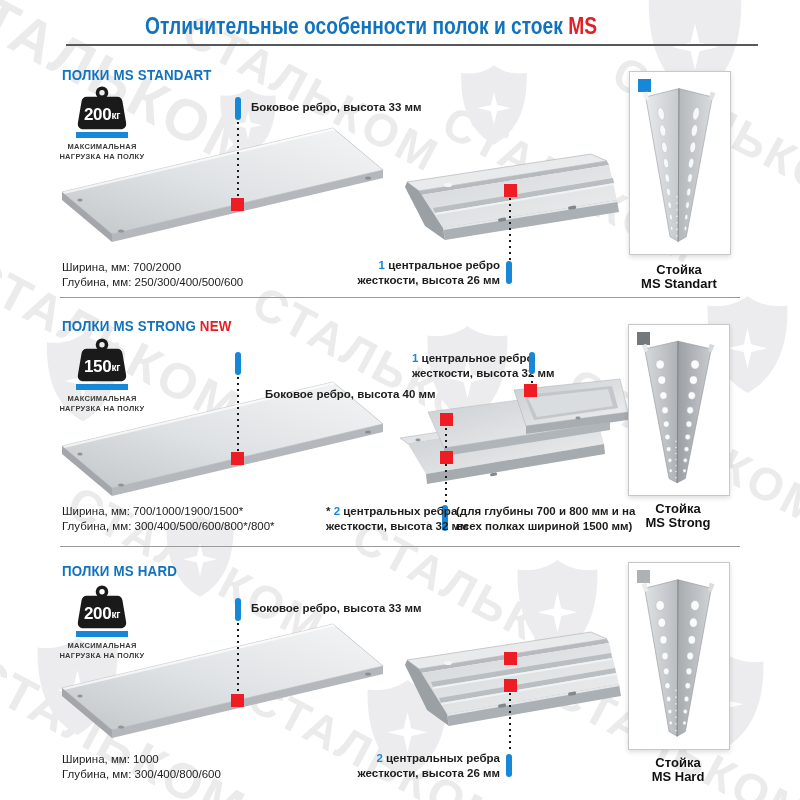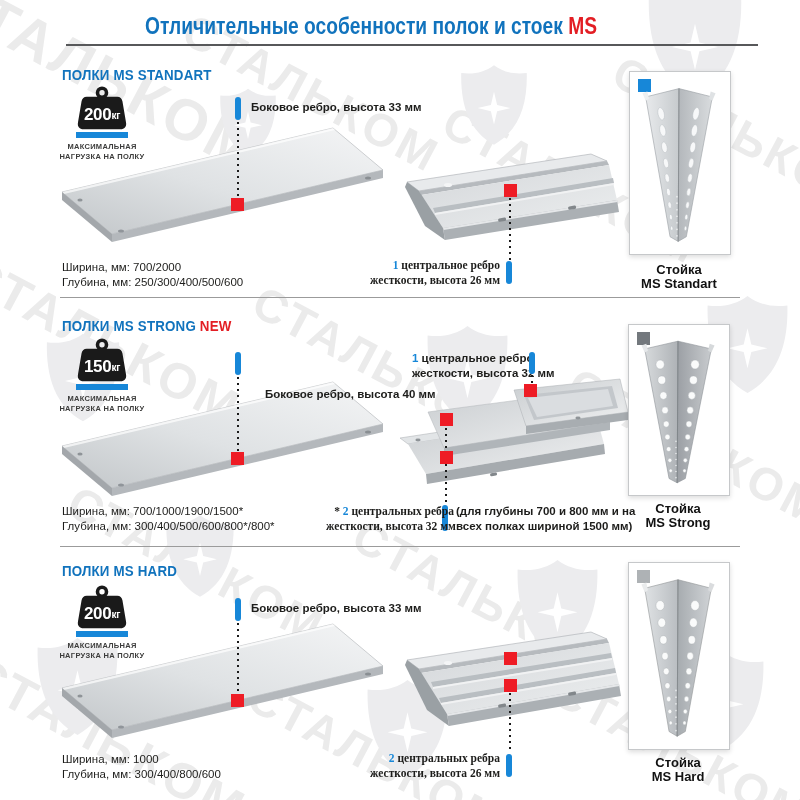--- a/index.html
+++ b/index.html
@@ -27,21 +27,21 @@
   .wval .wunit{font-size:10px;font-weight:bold;vertical-align:1px;}
   .wbar{width:52px;height:6px;background:#1787d8;margin:1px auto 0;}
   .wcap{margin-top:4px;font-size:7.5px;font-weight:bold;color:#3c3c3b;line-height:9.5px;letter-spacing:.3px;}
   
   .bar{position:absolute;width:6px;border-radius:3px;background:#1787d8;z-index:3;}
   .dot{position:absolute;width:2px;z-index:2;
        background-image:repeating-linear-gradient(to bottom,#1a1a1a 0 2px,transparent 2px 6px);}
   .rsq{position:absolute;width:13px;height:13px;background:#ee1c25;z-index:3;}
   .note{position:absolute;font-size:11.5px;font-weight:bold;color:#1d1d1b;line-height:14.5px;
         white-space:nowrap;z-index:3;}
-  .note.r{text-align:right;font-family:Liberation Serif, serif;}
+  .note.r{text-align:right;}
   .note .n{color:#1787d8;}
   .dims{position:absolute;font-size:11.5px;line-height:15px;color:#1d1d1b;white-space:nowrap;z-index:3;}
   
   .frame{position:absolute;background:#fff;border:1px solid #c6c8ca;box-shadow:0 2px 5px rgba(0,0,0,.14);z-index:2;}
   .marker{position:absolute;left:8px;top:7px;width:13px;height:13px;}
   .frame svg{position:absolute;left:10px;top:11px;}
   .cap{position:absolute;width:100px;text-align:center;font-weight:bold;font-size:13px;line-height:14px;
        color:#111;z-index:2;}
   .photo{position:absolute;z-index:1;}
 </style>

